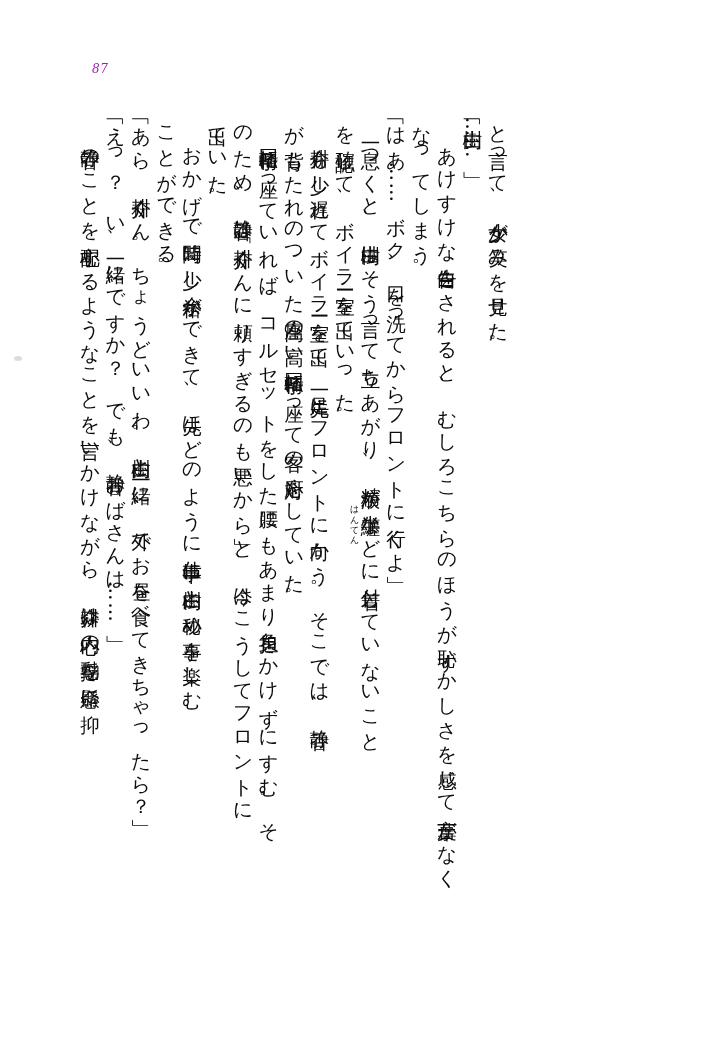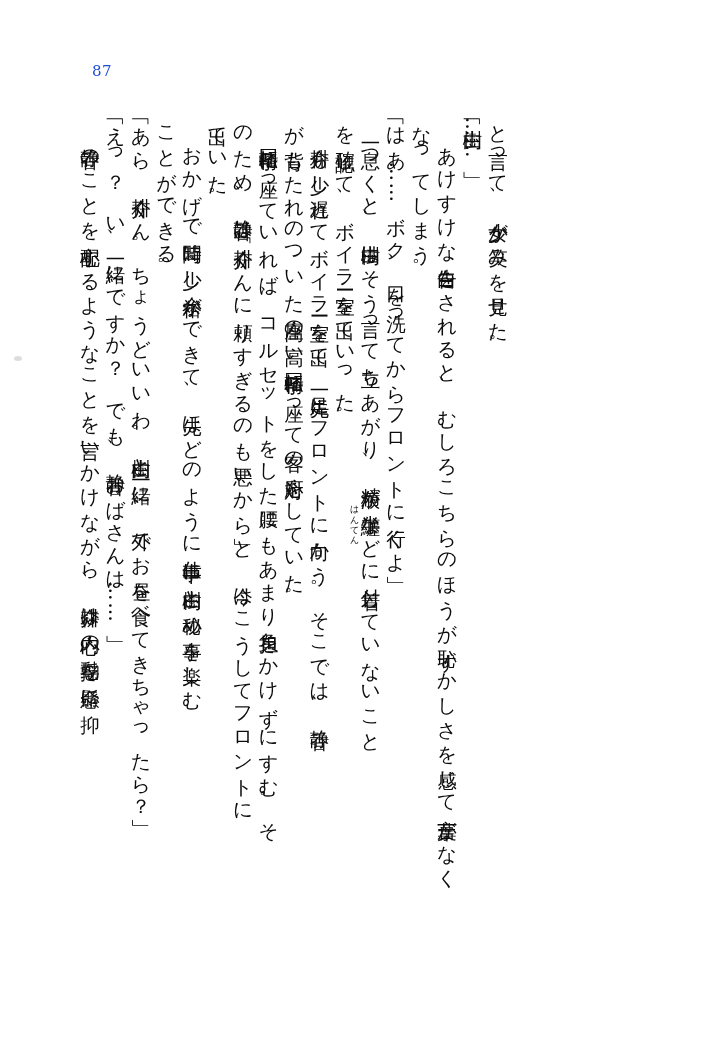--- a/index.html
+++ b/index.html
@@ -18,22 +18,23 @@
     position: relative;
     width: 708px;
     height: 1050px;
     background: #ffffff;
   }
   .page-number {
     position: absolute;
     top: 62px;
     left: 92px;
     font-family: "DejaVu Serif", "Liberation Serif", serif;
-    font-size: 15px;
-    color: #1d4ed8;
+    font-style: italic;
+    font-size: 12px;
+    color: #a21caf;
     letter-spacing: 0.5px;
   }
   .text-block {
     position: absolute;
     top: 112px;
     right: 54px;
     height: 880px;
     width: 580px;
     display: flex;
     flex-direction: row;

